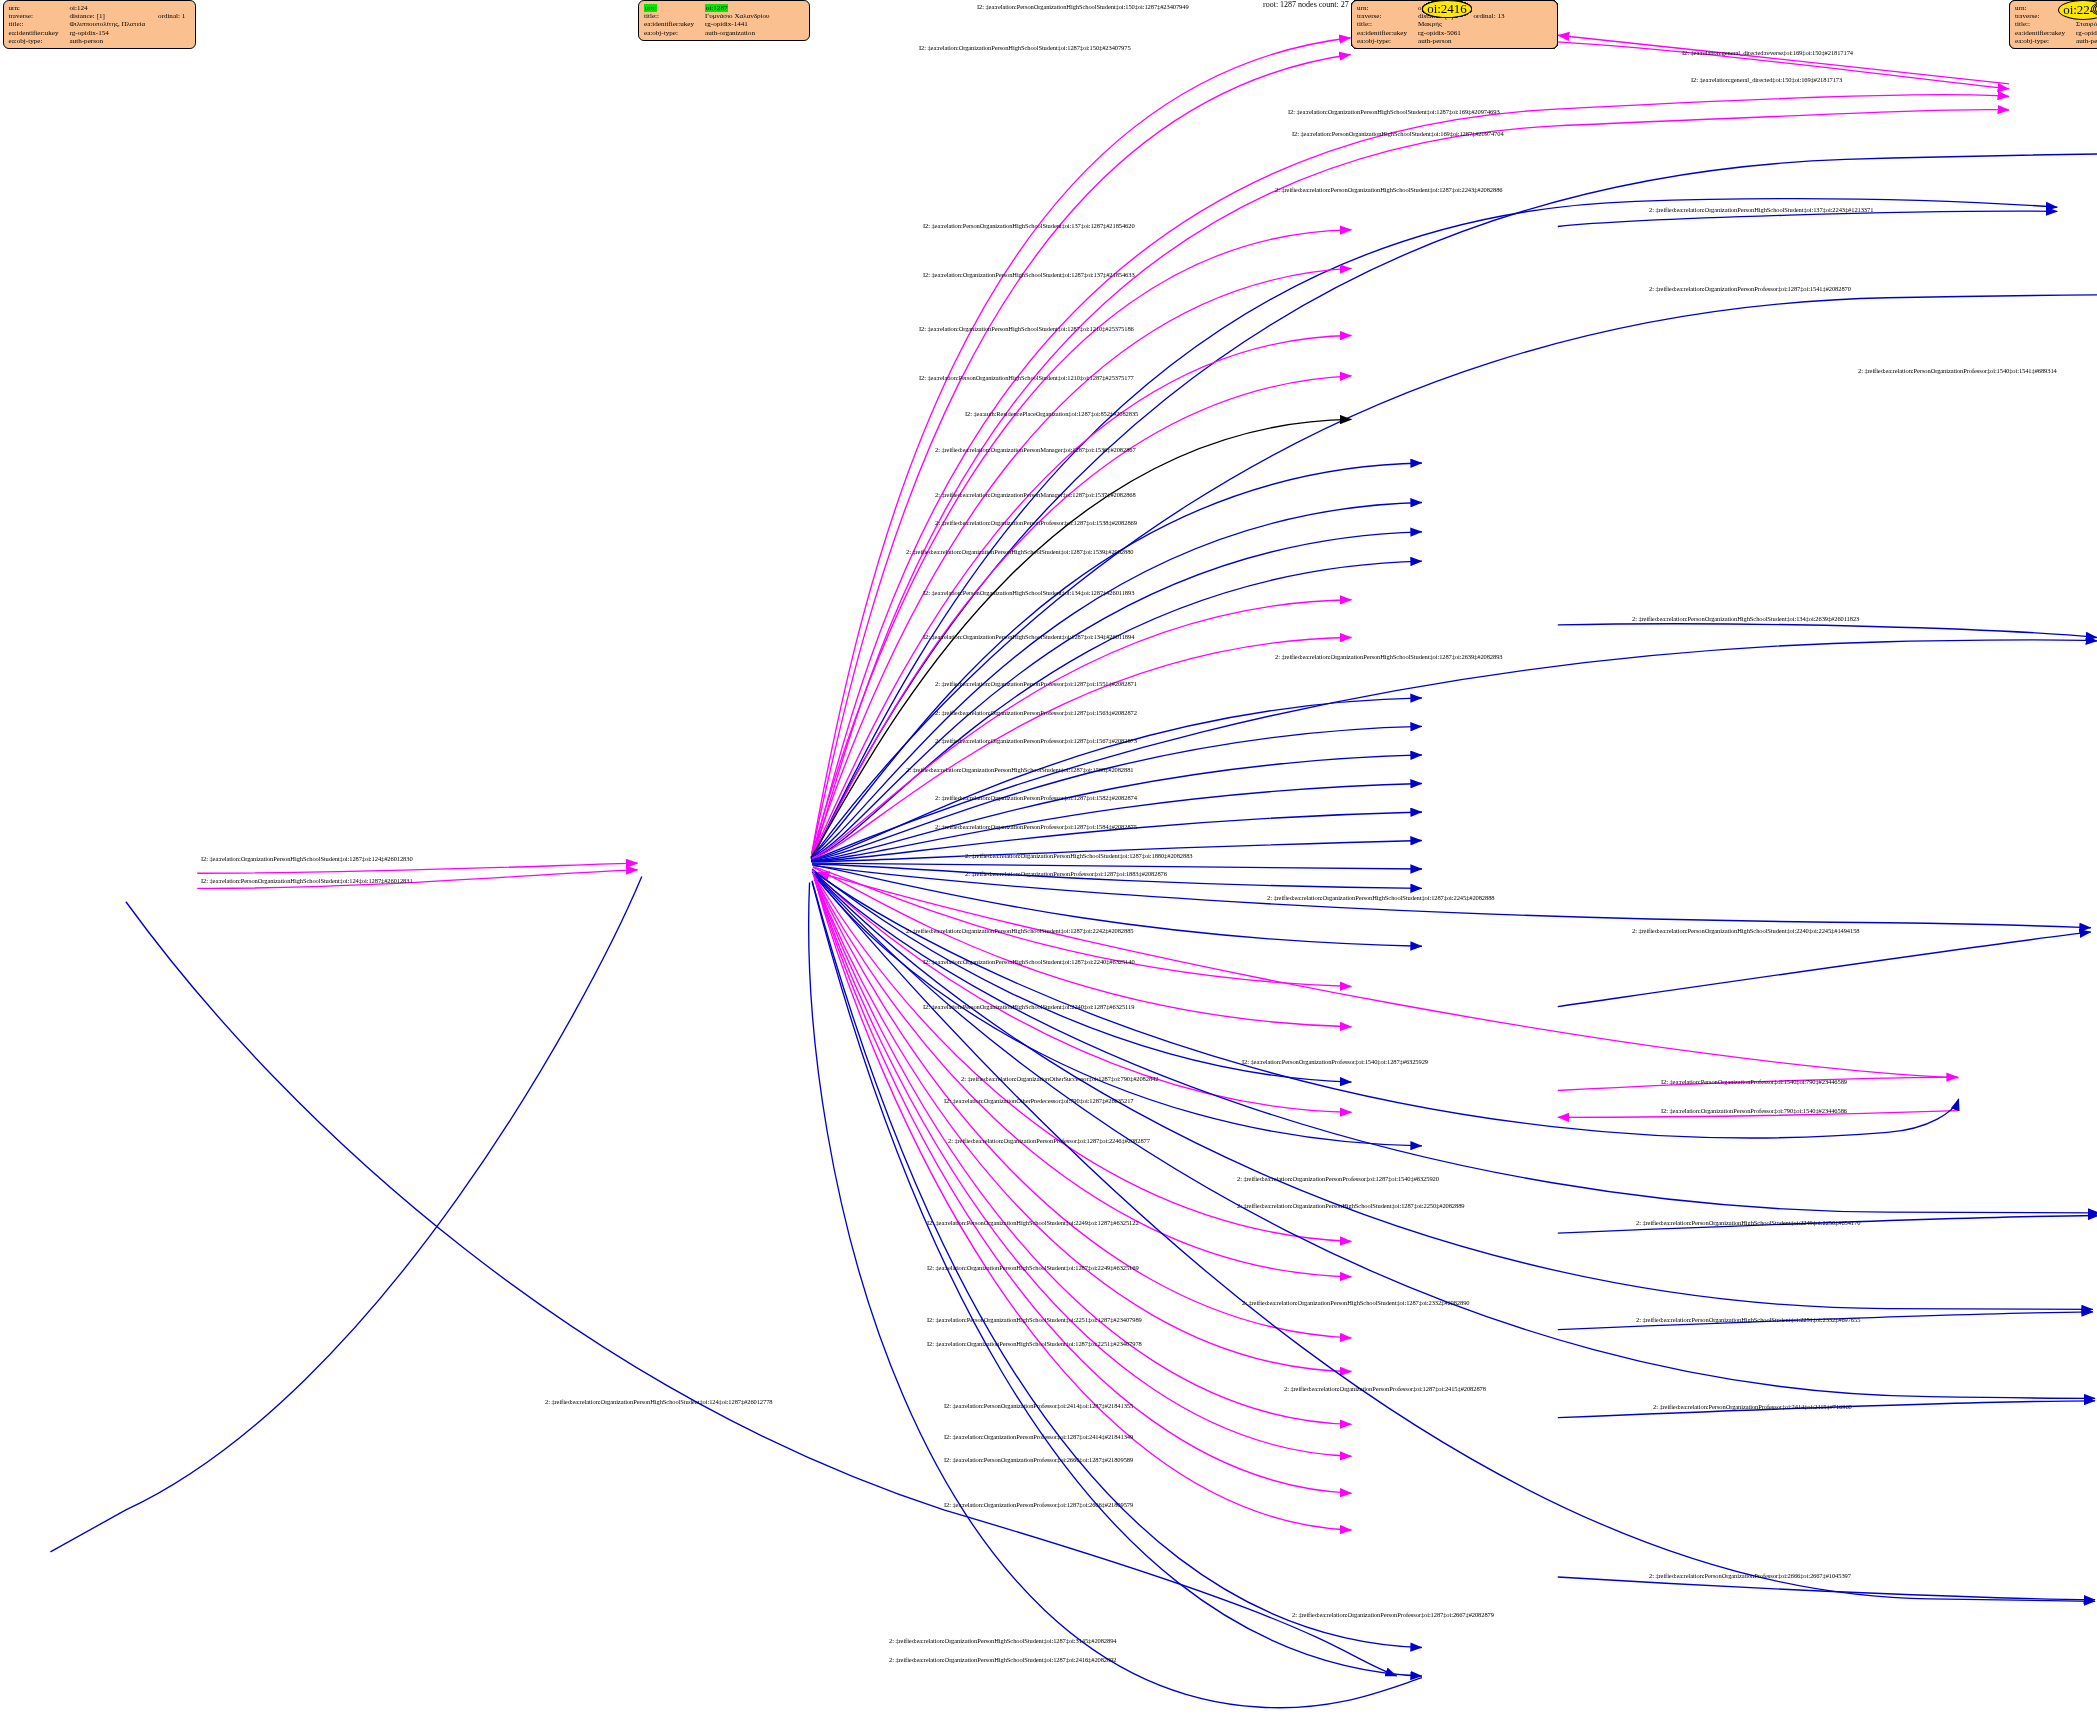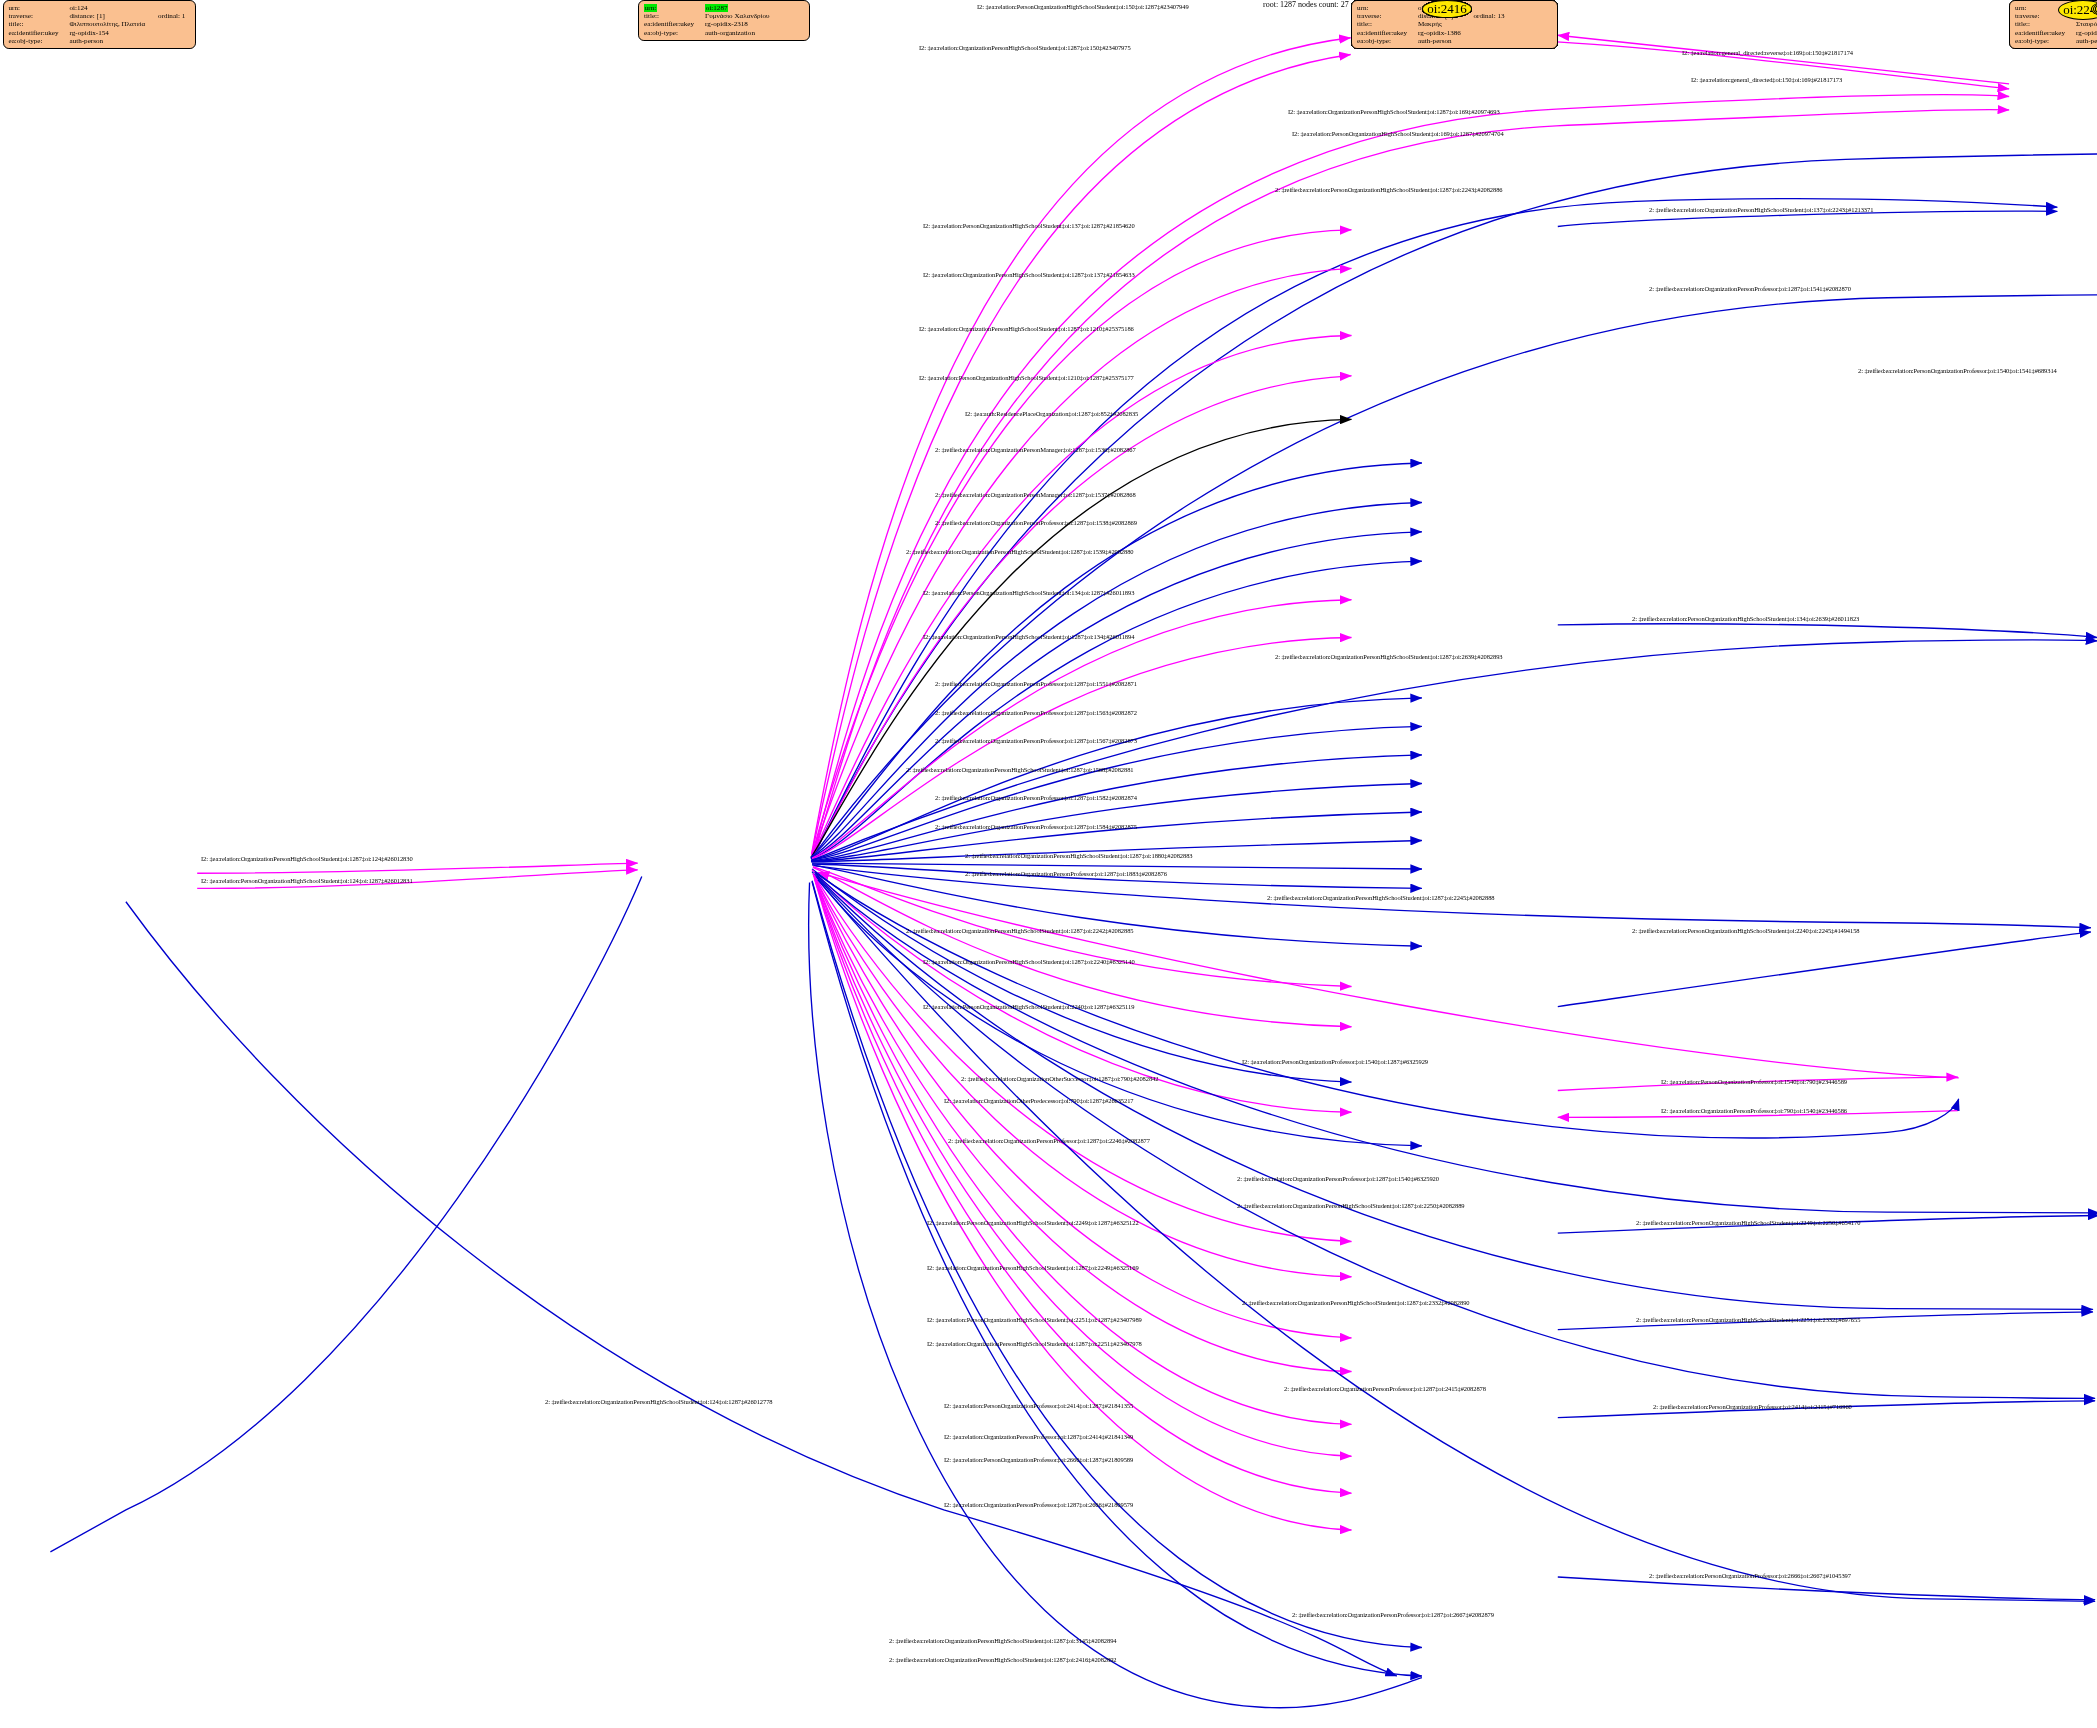--- a/index.html
+++ b/index.html
@@ -198,21 +198,21 @@
           <td class="v"><span class="hl">oi:1287</span></td>
             <td></td>
           </tr>
       <tr>
             <td class="k">title::</td>
           <td class="v">Γυμνάσιο Χαλανδρίου</td>
             <td></td>
           </tr>
       <tr>
             <td class="k">ea:identifier:ukey</td>
-          <td class="v">rg-opidix-2318</td>
+          <td class="v">rg-opidix-1441</td>
             <td></td>
           </tr>
       <tr>
             <td class="k">ea:obj-type:</td>
           <td class="v">auth-organization</td>
             <td></td>
           </tr>
     </tbody>
       </table>
   </div>
@@ -604,21 +604,21 @@
             <td class="v">distance: [1]</td>
             <td class="ord">ordinal: 13</td>
           </tr>
       <tr>
             <td class="k">title::</td>
             <td class="v">Μακρής</td>
             <td></td>
           </tr>
       <tr>
             <td class="k">ea:identifier:ukey</td>
-            <td class="v">rg-opidix-1386</td>
+            <td class="v">rg-opidix-5061</td>
             <td></td>
           </tr>
       <tr>
             <td class="k">ea:obj-type:</td>
             <td class="v">auth-person</td>
             <td></td>
           </tr>
     </tbody>
       </table>
   </div>

